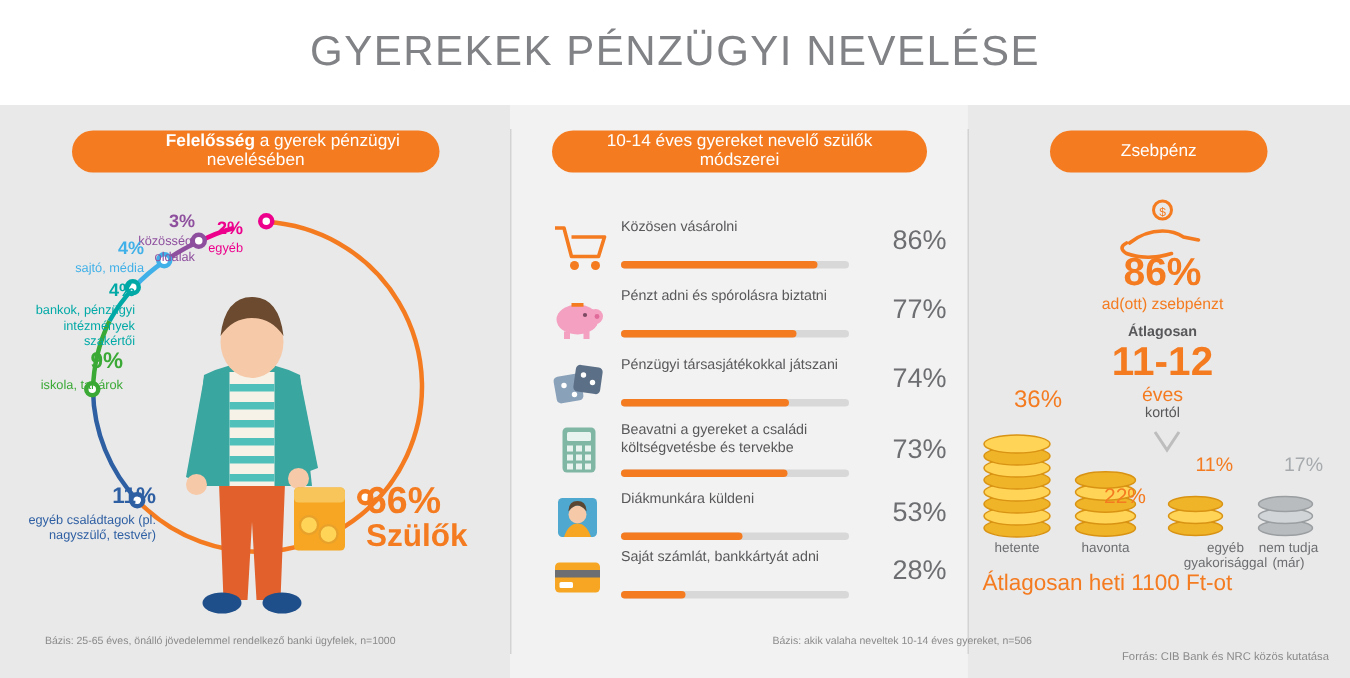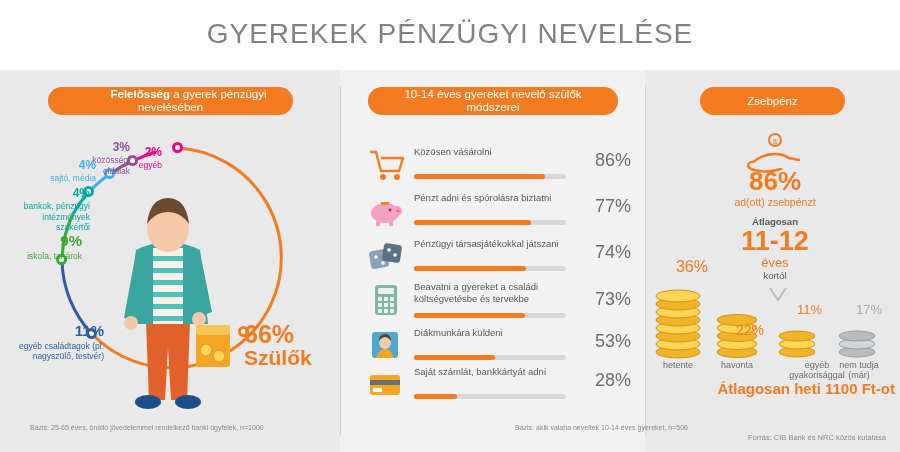--- a/index.html
+++ b/index.html
@@ -62,21 +62,21 @@
   .hand-pct { position:absolute; left:700px; top:168px; width:150px; text-align:center; color:#f47b20; }
   .hand-pct .n { font-size:26px; font-weight:bold; line-height:1; }
   .hand-pct .t { font-size:10.5px; display:block; margin-top:2px;text-align:center; }
   .jell { position:absolute; left:690px; top:216px; width:170px; text-align:center; }
   .jell .k { font-size:9.5px; font-weight:bold; color:#58585b; }
   .jell .big { font-size:27px; font-weight:bold; color:#f47b20; line-height:1.05; }
   .jell .ev { font-size:13px; color:#f47b20; }
   .jell .kor { font-size:9.5px; color:#58585b; }
   .coinlabel { position:absolute; font-size:9px; color:#6d6e71; text-align:center; }
   .coinpct { position:absolute; font-weight:normal; text-align:right; }
-  .avg { position:absolute; left:655px; top:380px; width:240px; text-align:right; font-size:15px; font-weight:bold; color:#f47b20; }
+  .avg { position:absolute; left:655px; top:380px; width:240px; text-align:left; font-size:15px; font-weight:normal; color:#f47b20; }
 
   svg { display:block; overflow:visible; }
 </style>
 </head>
 <body>
 
 <div id="stage">
 
   <div class="panel-left"></div>
   <div class="panel-mid"></div>

